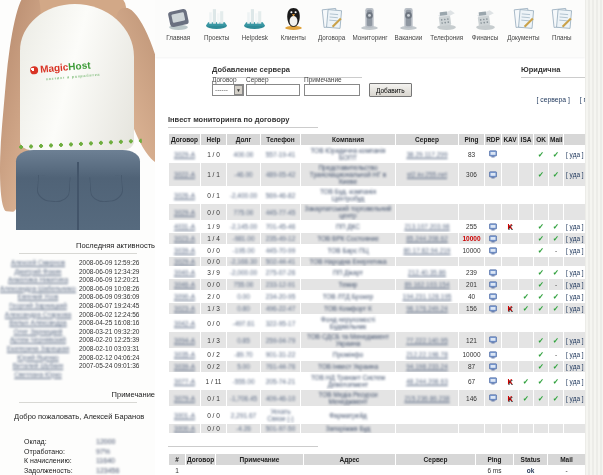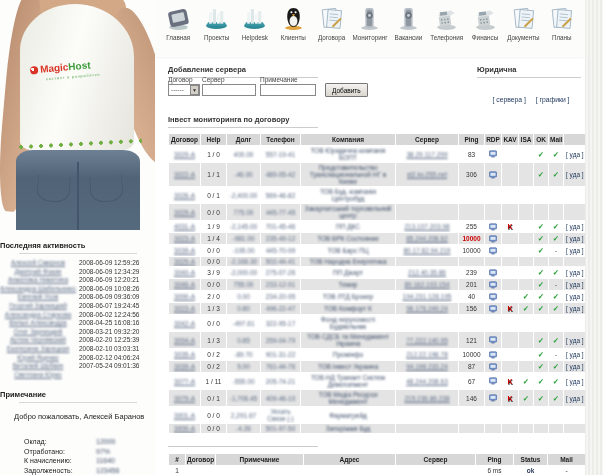--- a/index.html
+++ b/index.html
@@ -27,21 +27,21 @@
   .swirl { display:inline-block; width:8px; height:8px; background:radial-gradient(circle at 35% 35%, #fff 0 1.5px, #d93425 1.6px); border-radius:50%; margin-right:2px; vertical-align:-1px; }
   .belt { position:absolute; left:16px; top:138px; width:126px; height:13px; transform:rotate(-3deg);
     background:radial-gradient(circle 3px at 5px 6px,#6fae3f 60%,transparent 65%); background-size:10px 13px; }
   .jeans { position:absolute; left:16px; top:150px; width:124px; height:80px;
     background:linear-gradient(180deg,#6d8094,#506377 35%,#57embedded6a7f); border-radius:14% 14% 0 0;
     background:linear-gradient(180deg,#6d8094,#506377 35%,#566a7e); }
   .seam { position:absolute; left:77px; top:162px; width:2px; height:68px; background:#43556a; }
   .pocket { position:absolute; top:176px; width:33px; height:26px; border:1px solid #47596d; border-top:none; border-radius:0 0 45% 45%; }
   .pocket.pl { left:37px; transform:rotate(4deg);} .pocket.pr { left:90px; transform:rotate(-4deg);}
 
-  .side-h { font-size:7.5px; font-weight:bold; text-align:left; color:#222; margin-top:11px; }
+  .side-h { font-size:7.5px; font-weight:normal; text-align:right; color:#222; margin-top:11px; }
   .side-hr { border:0; border-top:1px solid #d8d8d4; width:118px; margin:3px auto 5px auto; }
   .act-row { display:flex; font-size:6.5px; line-height:8.6px; }
   .act-name { width:76px; text-align:center; color:#5c6b85; text-decoration:underline; filter:blur(0.9px); cursor:pointer; white-space:nowrap; overflow:hidden; }
   .act-time { flex:1; color:#333; padding-left:3px; }
   .welcome { font-size:7.5px; color:#222; margin:9px 8px 0 14px; }
   .stats { margin:16px 0 0 24px; font-size:7px; color:#222; }
   .stat-row { display:flex; line-height:9.5px; }
   .stat-label { width:72px; }
   .stat-value { filter:blur(1px); color:#44506a; }
 
@@ -49,21 +49,21 @@
   .main { position:absolute; left:155px; top:0; width:430px; height:475px; background:#fff; overflow:hidden; }
   .topnav { display:flex; height:57px; padding:6px 4px 0 4px; background:#fcfcfb; box-shadow:0 1px 2px rgba(0,0,0,0.05); }
   .nav-item { flex:1; display:flex; flex-direction:column; align-items:center; cursor:pointer; }
   .nav-icon { width:25px; height:25px; } .nav-icon svg { width:25px; height:25px; }
   .nav-label { font-size:6.3px; color:#444; margin-top:3px; white-space:nowrap; }
 
   .content { padding:8px 0 0 13px; width:430px; }
   .sec-h { font-size:7.5px; font-weight:bold; color:#333; }
   .sec-hr { border:0; border-top:1px solid #ccc; margin:3px 0 0 0; width:150px; }
 
-  .form-zone { position:relative; height:50px; }
+  .form-zone { position:relative; height:50px;margin-left:44px; }
   .actions-zone { position:absolute; left:309px; top:0; width:108px; }
   .form-labels { position:absolute; top:11px; font-size:6.5px; color:#444; }
   .lbl-contract { left:0; } .lbl-server { left:34px; } .lbl-note { left:92px; }
   .form-fields { position:absolute; top:19px; left:0; }
   .select-box { position:absolute; left:0; top:0; width:32px; height:12px; border:1px solid #888; background:#fff; font-size:6.5px; color:#555; padding-left:2px; line-height:10px; cursor:pointer; }
   .select-arrow { position:absolute; right:0; top:0; width:9px; height:10px; background:#d4d0c8; border:1px solid #888; font-size:5px; text-align:center; line-height:9px; color:#333; }
   .txt { position:absolute; top:0; height:12px; border:1px solid #888; background:#fff; font-size:6.5px; padding:0 2px; font-family:"Liberation Sans",sans-serif; }
   .txt.t1 { left:34px; width:54px; } .txt.t2 { left:92px; width:56px; }
   .btn { position:absolute; left:157px; top:-1px; height:14px; font-size:6.5px; padding:0 6px; background:linear-gradient(180deg,#f4f3f0,#d9d6cf); border:1px solid #777; border-radius:1px; cursor:pointer; font-family:"Liberation Sans",sans-serif; }
   .action-links { margin-top:18px; font-size:6.8px; color:#223a5e; text-align:center; }

